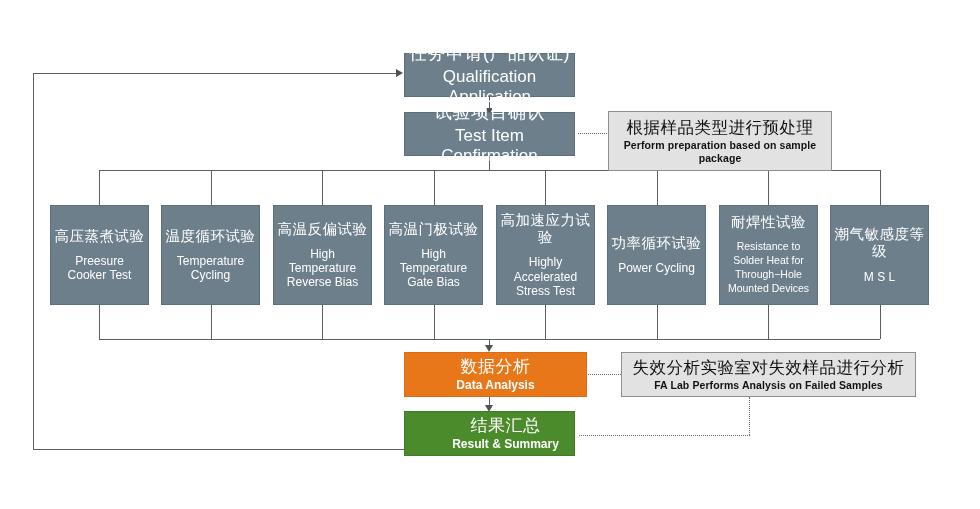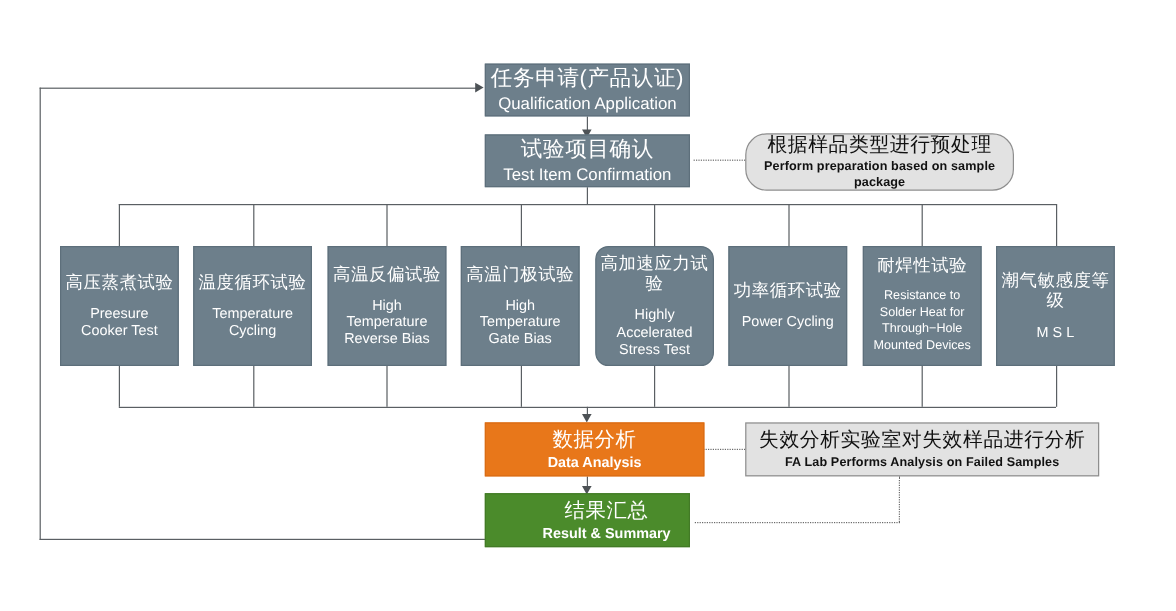--- a/index.html
+++ b/index.html
@@ -49,21 +49,21 @@
   }
   .cn {
     display: block;
     letter-spacing: 0.5px;
   }
   .en {
     display: block;
   }
   
   .main-cn { font-size: 18px; font-weight: 400; margin-bottom: 2px; }
-  .main-en { font-size: 14px; font-weight: 400; }
+  .main-en { font-size: 17px; font-weight: 400; }
   
   .test-cn { font-size: 14.5px; font-weight: 400; margin-bottom: 9px; }
   .test-en { font-size: 12px; font-weight: 400; }
   .test-en.small { font-size: 10.5px; line-height: 1.32; }
   
   .res-cn { font-size: 17px; font-weight: 400; margin-bottom: 1px; }
   .res-en { font-size: 12px; font-weight: 600; }
   
   .note-cn { font-size: 16.5px; font-weight: 400; margin-bottom: 2px; color:#111; }
   .note-en { font-size: 10.5px; font-weight: 600; color:#111; letter-spacing:0.1px;}
@@ -153,21 +153,21 @@
   <div class="box box-slate" style="left:404px; top:53px; width:171px; height:44px;">
     <span class="cn main-cn">任务申请(产品认证)</span>
     <span class="en main-en">Qualification Application</span>
   </div>
 
   <div class="box box-slate" style="left:404px; top:112px; width:171px; height:44px;">
     <span class="cn main-cn">试验项目确认</span>
     <span class="en main-en">Test Item Confirmation</span>
   </div>
 
-  <div class="box box-note" style="left:621px; top:111px; width:224px; height:48px;border-radius:18px;">
+  <div class="box box-note" style="left:608px; top:111px; width:224px; height:60px;">
     <span class="cn note-cn">根据样品类型进行预处理</span>
     <span class="en note-en">Perform preparation based on sample package</span>
   </div>
 
   <div class="box box-slate" style="left:50px; top:205px; width:99px; height:100px;">
     <span class="cn test-cn">高压蒸煮试验</span>
     <span class="en test-en">Preesure</span>
     <span class="en test-en">Cooker Test</span>
   </div>
 
@@ -184,21 +184,21 @@
     <span class="en test-en">Reverse Bias</span>
   </div>
 
   <div class="box box-slate" style="left:384px; top:205px; width:99px; height:100px;">
     <span class="cn test-cn">高温门极试验</span>
     <span class="en test-en">High</span>
     <span class="en test-en">Temperature</span>
     <span class="en test-en">Gate Bias</span>
   </div>
 
-  <div class="box box-slate" style="left:496px; top:205px; width:99px; height:100px;border-radius:11px;">
+  <div class="box box-slate" style="left:496px; top:205px; width:99px; height:100px;">
     <span class="cn test-cn">高加速应力试验</span>
     <span class="en test-en">Highly</span>
     <span class="en test-en">Accelerated</span>
     <span class="en test-en">Stress Test</span>
   </div>
 
   <div class="box box-slate" style="left:607px; top:205px; width:99px; height:100px;">
     <span class="cn test-cn">功率循环试验</span>
     <span class="en test-en">Power Cycling</span>
   </div>

